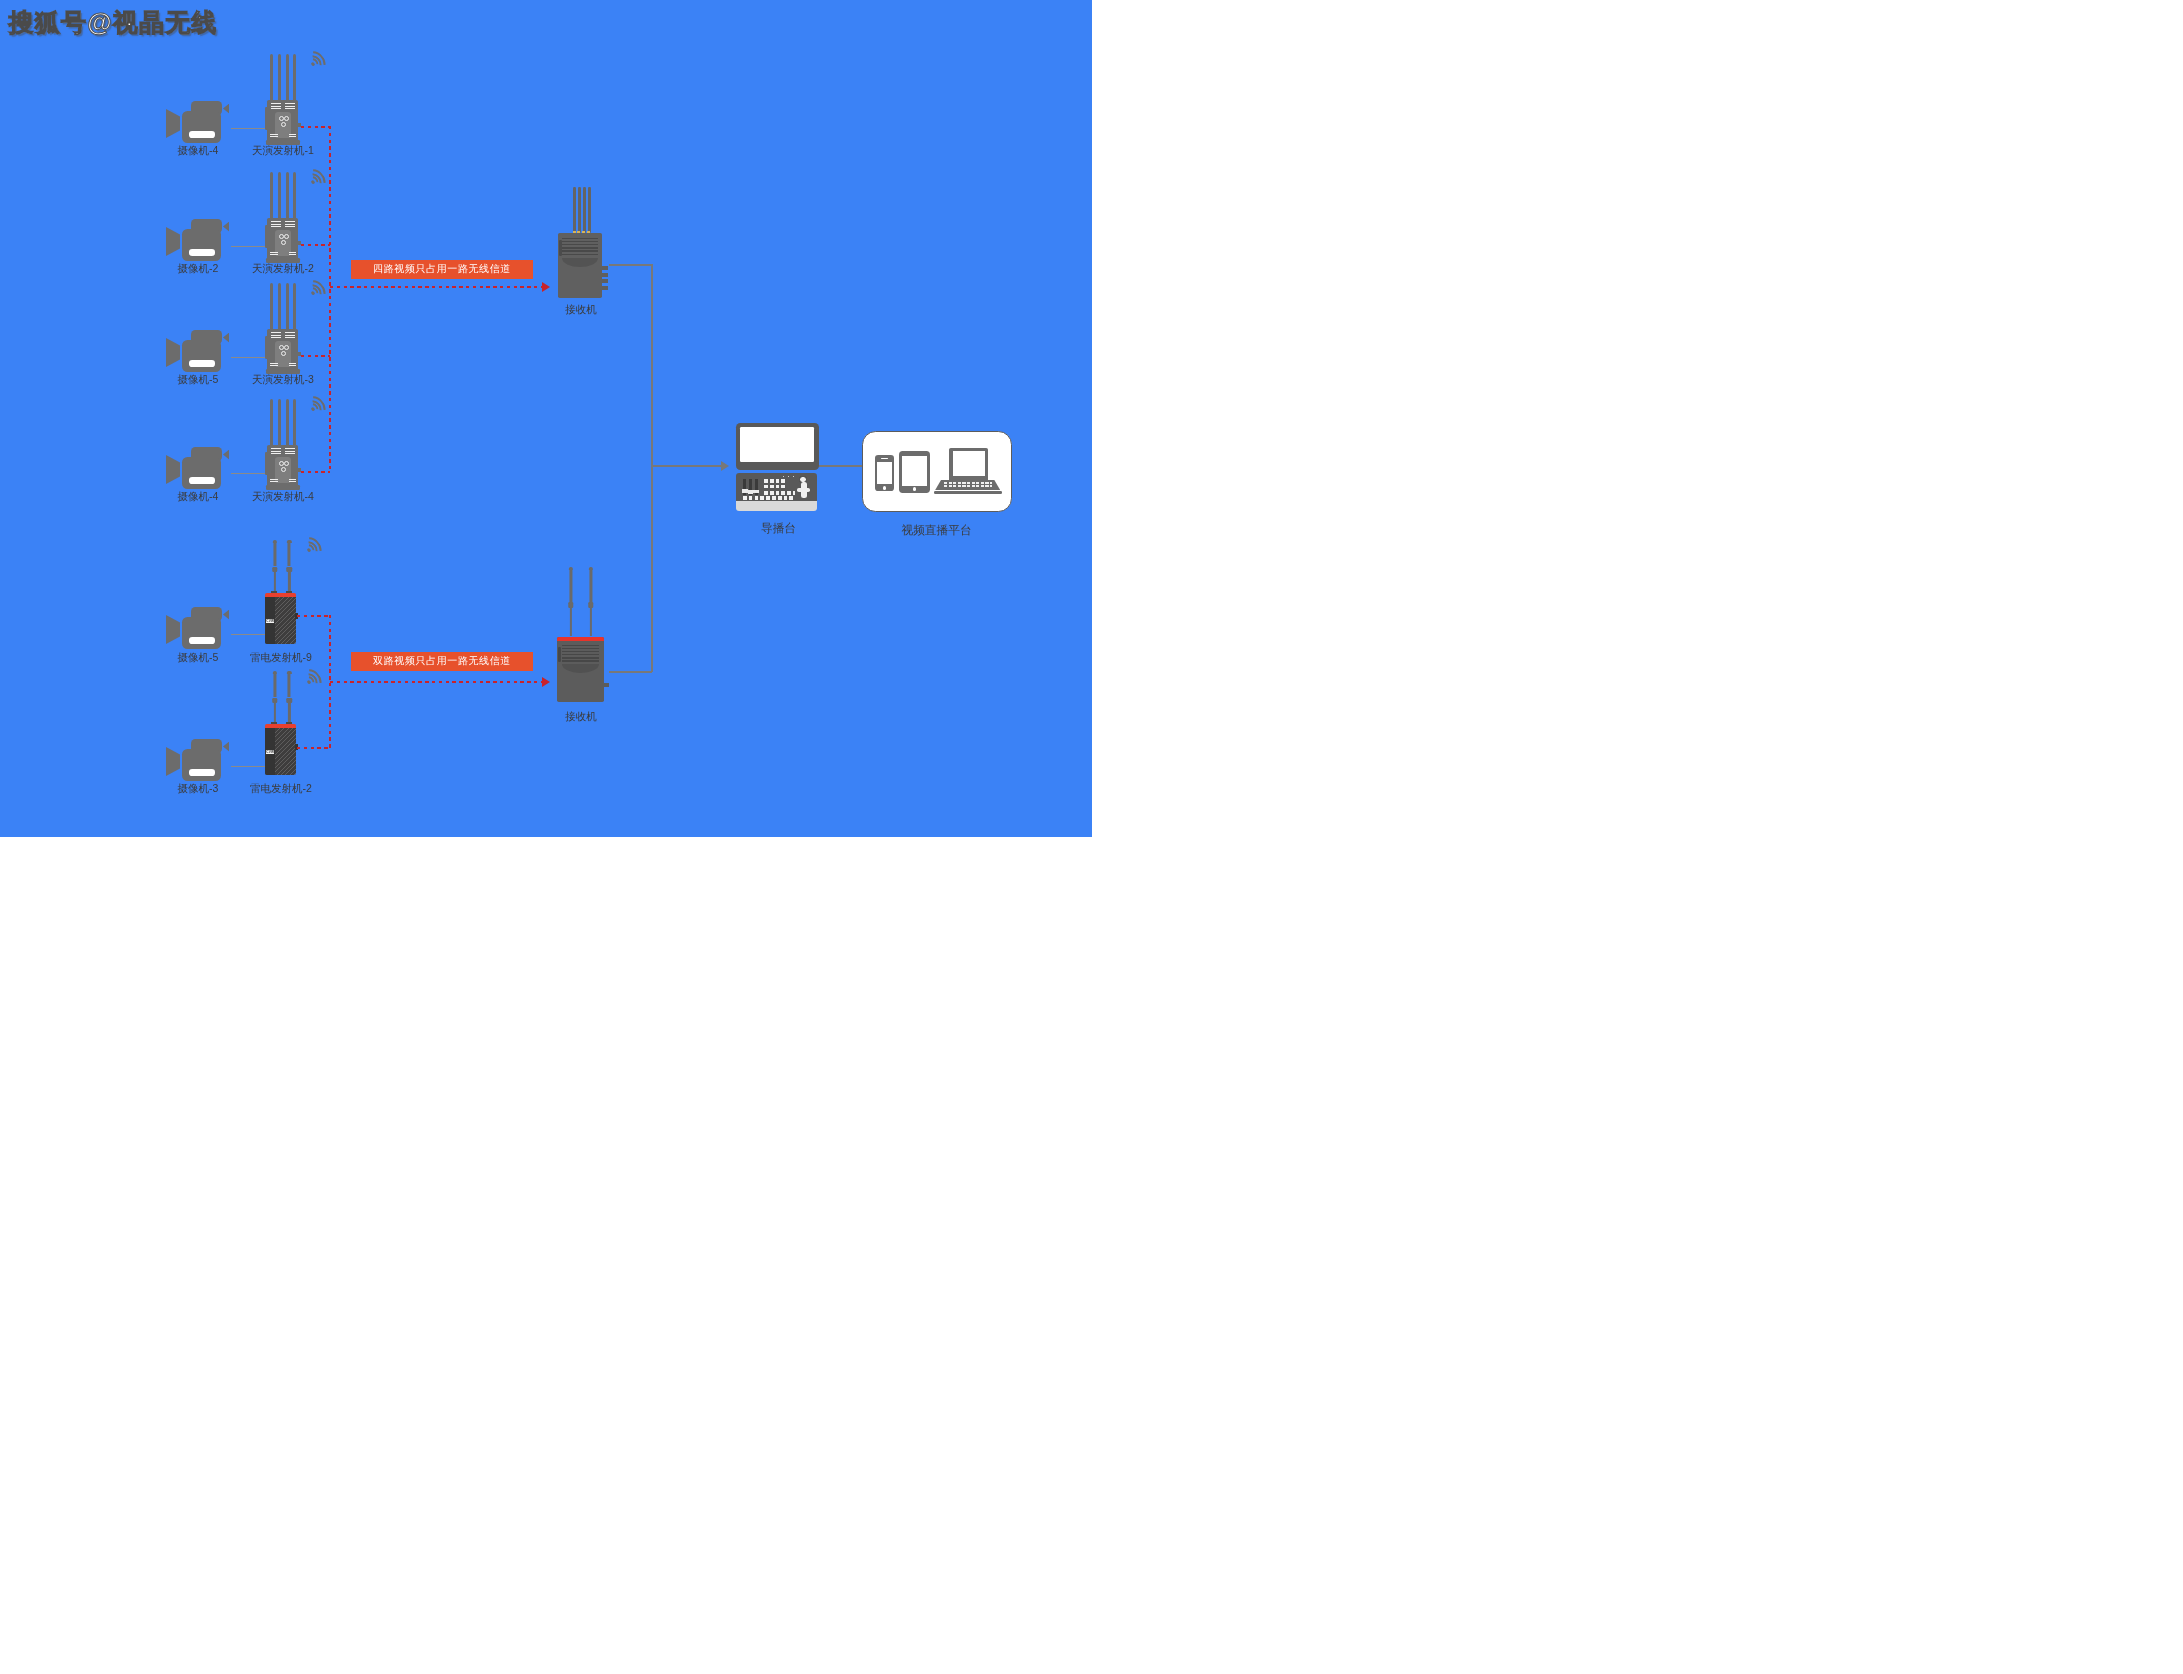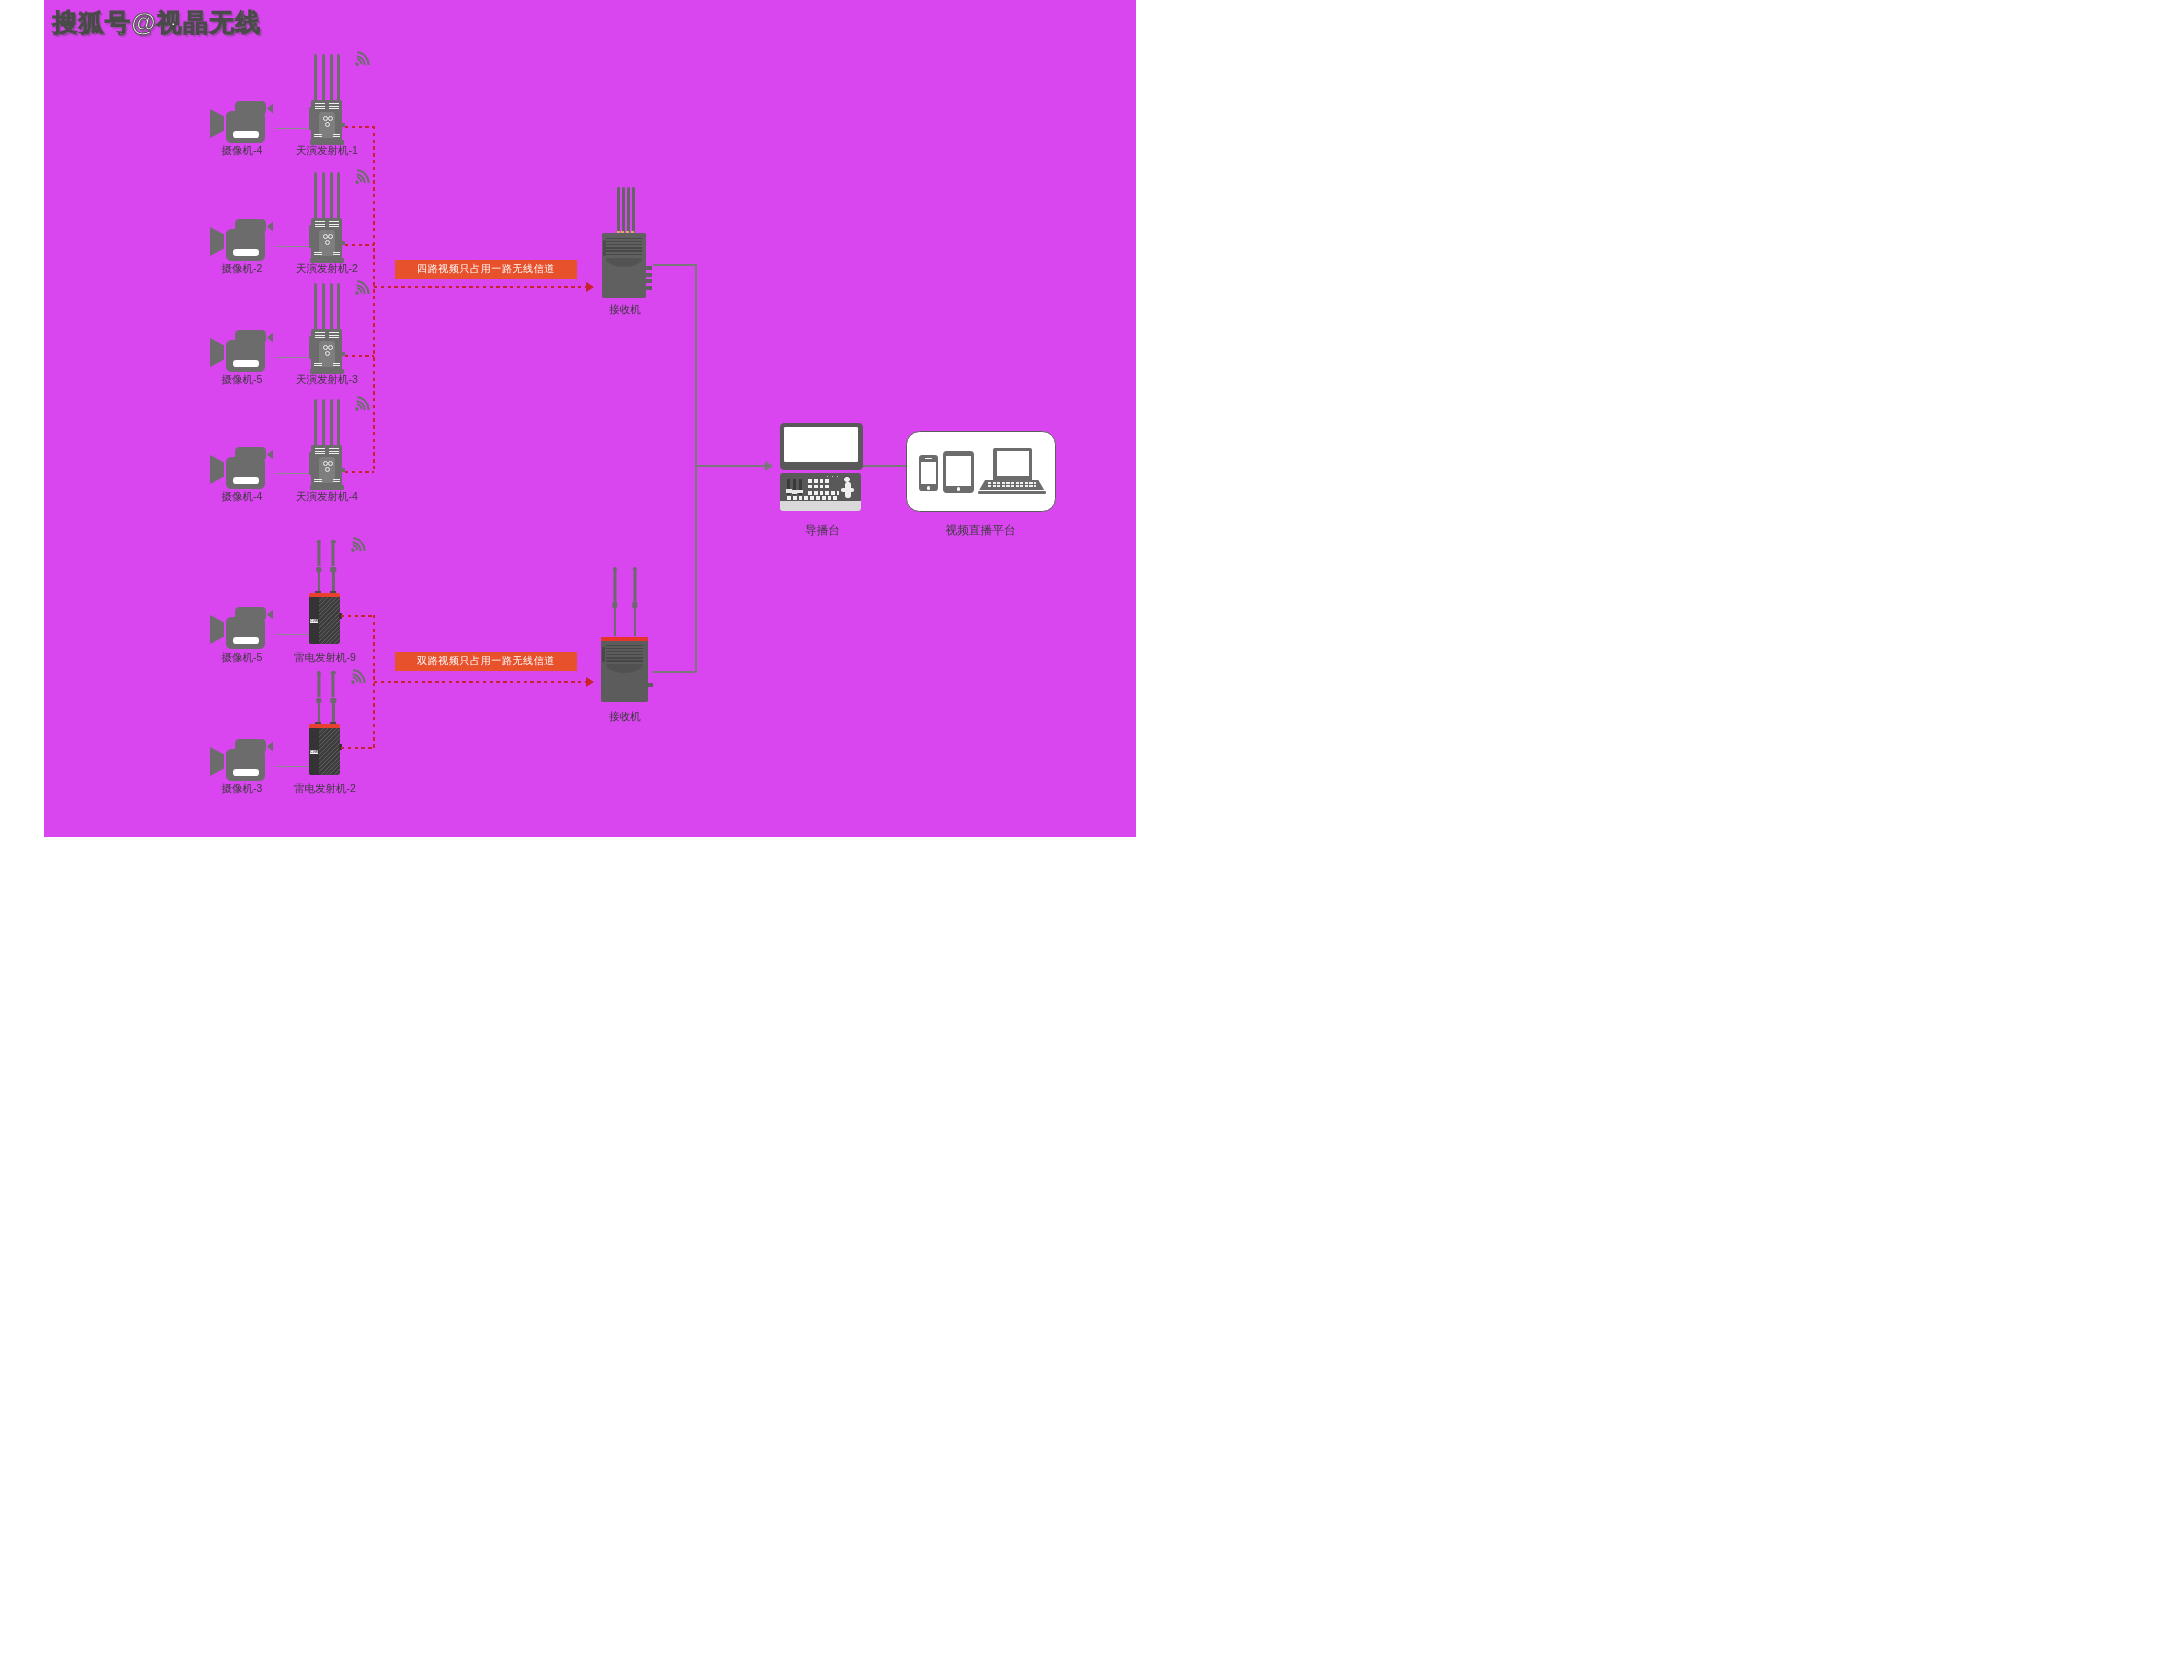--- a/index.html
+++ b/index.html
@@ -1,18 +1,18 @@
 <!DOCTYPE html>
 <html style="font-size:10px"><head>
 <meta charset="utf-8">
 <style>
   html,body { margin:0; padding:0; background:#ffffff; }
   #stage {
-    position:relative; width:1092px; height:837px; background:#d946ef;
-    font-family:"Liberation Sans","DejaVu Sans",sans-serif; overflow:hidden;margin-left:44px;
+    position:relative; width:1092px; height:837px; background:#3b82f6;
+    font-family:"Liberation Sans","DejaVu Sans",sans-serif; overflow:hidden;
   }
 
   
   .watermark {
     position:absolute; left:8.6px; top:6.2px; font-size:25px; font-weight:bold;
     color:#ffffff; -webkit-text-stroke:1px #4a4a4a; letter-spacing:1.2px;
     text-shadow:1.8px 1.8px 1.2px rgba(70,70,70,.45);
   }
 
   
@@ -456,21 +456,21 @@
     <div class="fknob" style="left:17px;top:16.6px;"></div>
     <div class="brow" style="left:28px;top:6.2px;width:23.4px;"></div>
     <div class="brow" style="left:28px;top:11.7px;width:23.4px;"></div>
     <div class="brow" style="left:28px;top:18px;width:31px;"></div>
     <div class="brow" style="left:7.4px;top:23.4px;width:52px;"></div>
     <div class="dots"></div>
     <div class="tknob"></div>
     <div class="ttrack"></div>
     <div class="tbar"></div>
   </div>
-  <div class="big-label" style="left:726px;top:522px;">导播台</div>
+  <div class="big-label" style="left:726px;top:522px;font-family:Liberation Mono, monospace;">导播台</div>
 
   <div class="platform">
     <div class="phone">
       <div class="spk"></div>
         <div class="scr"></div>
         <div class="hm"></div>
     </div>
     <div class="tablet">
       <div class="scr"></div>
         <div class="hm"></div>

